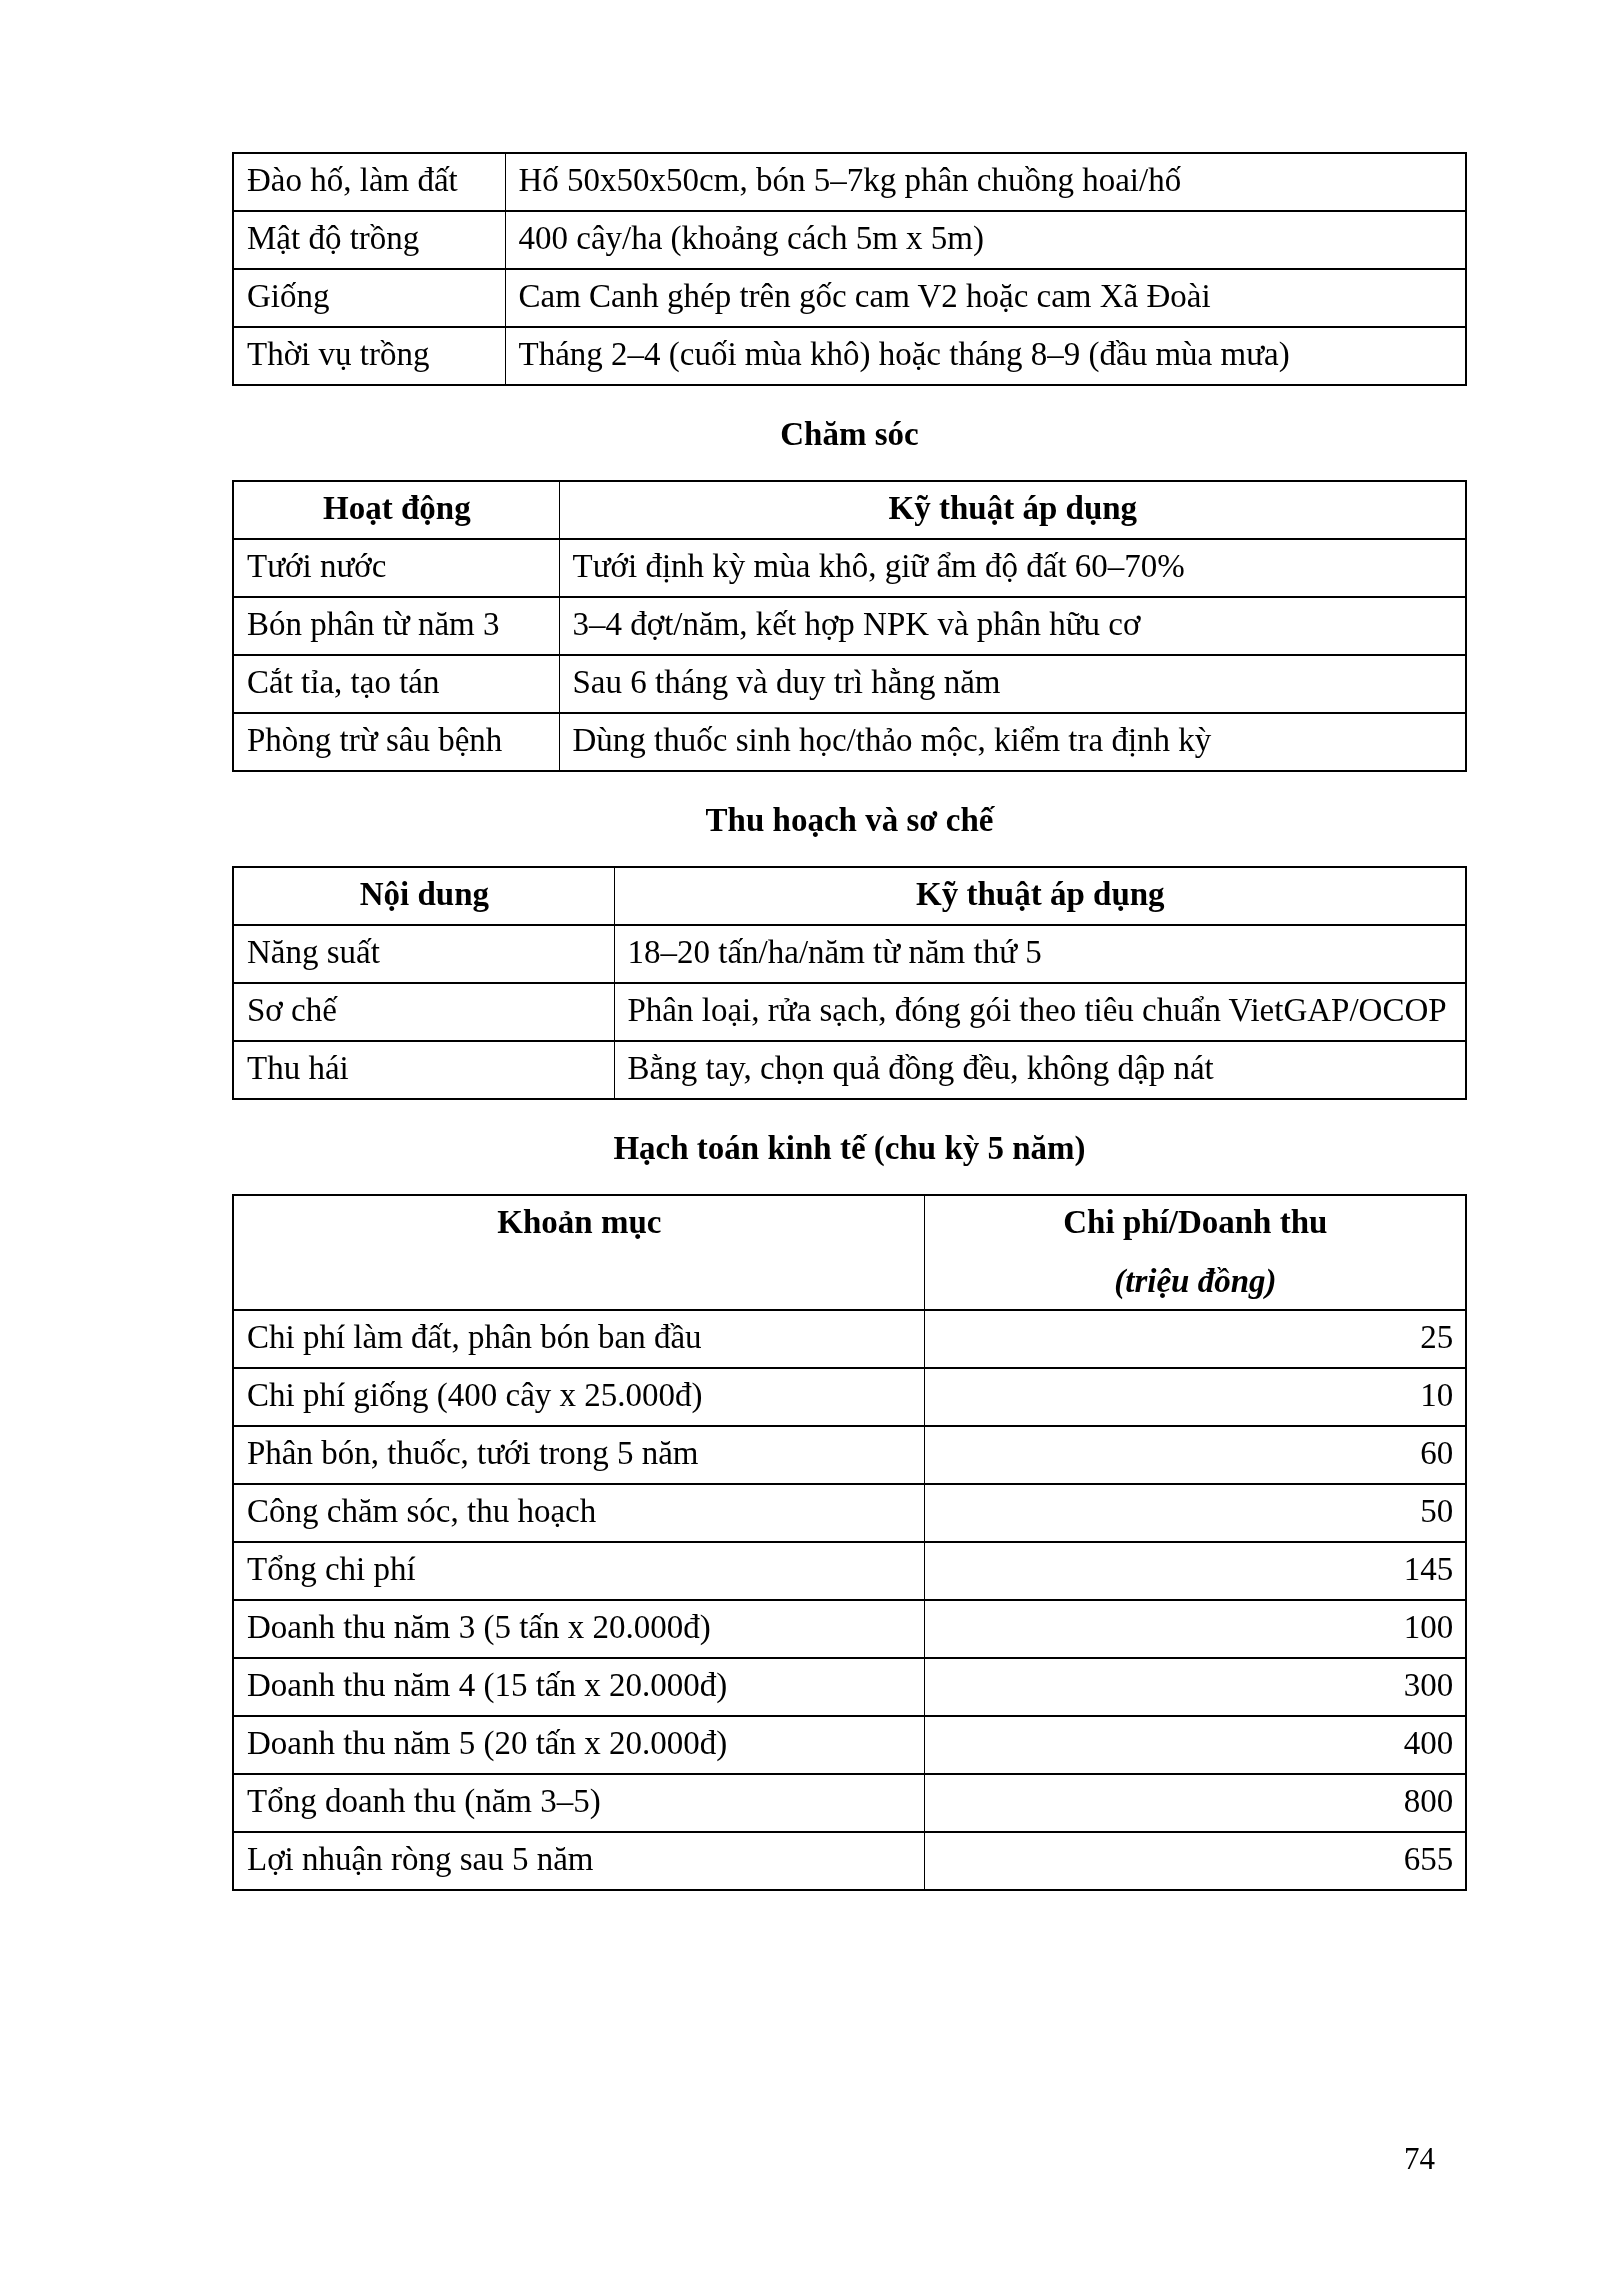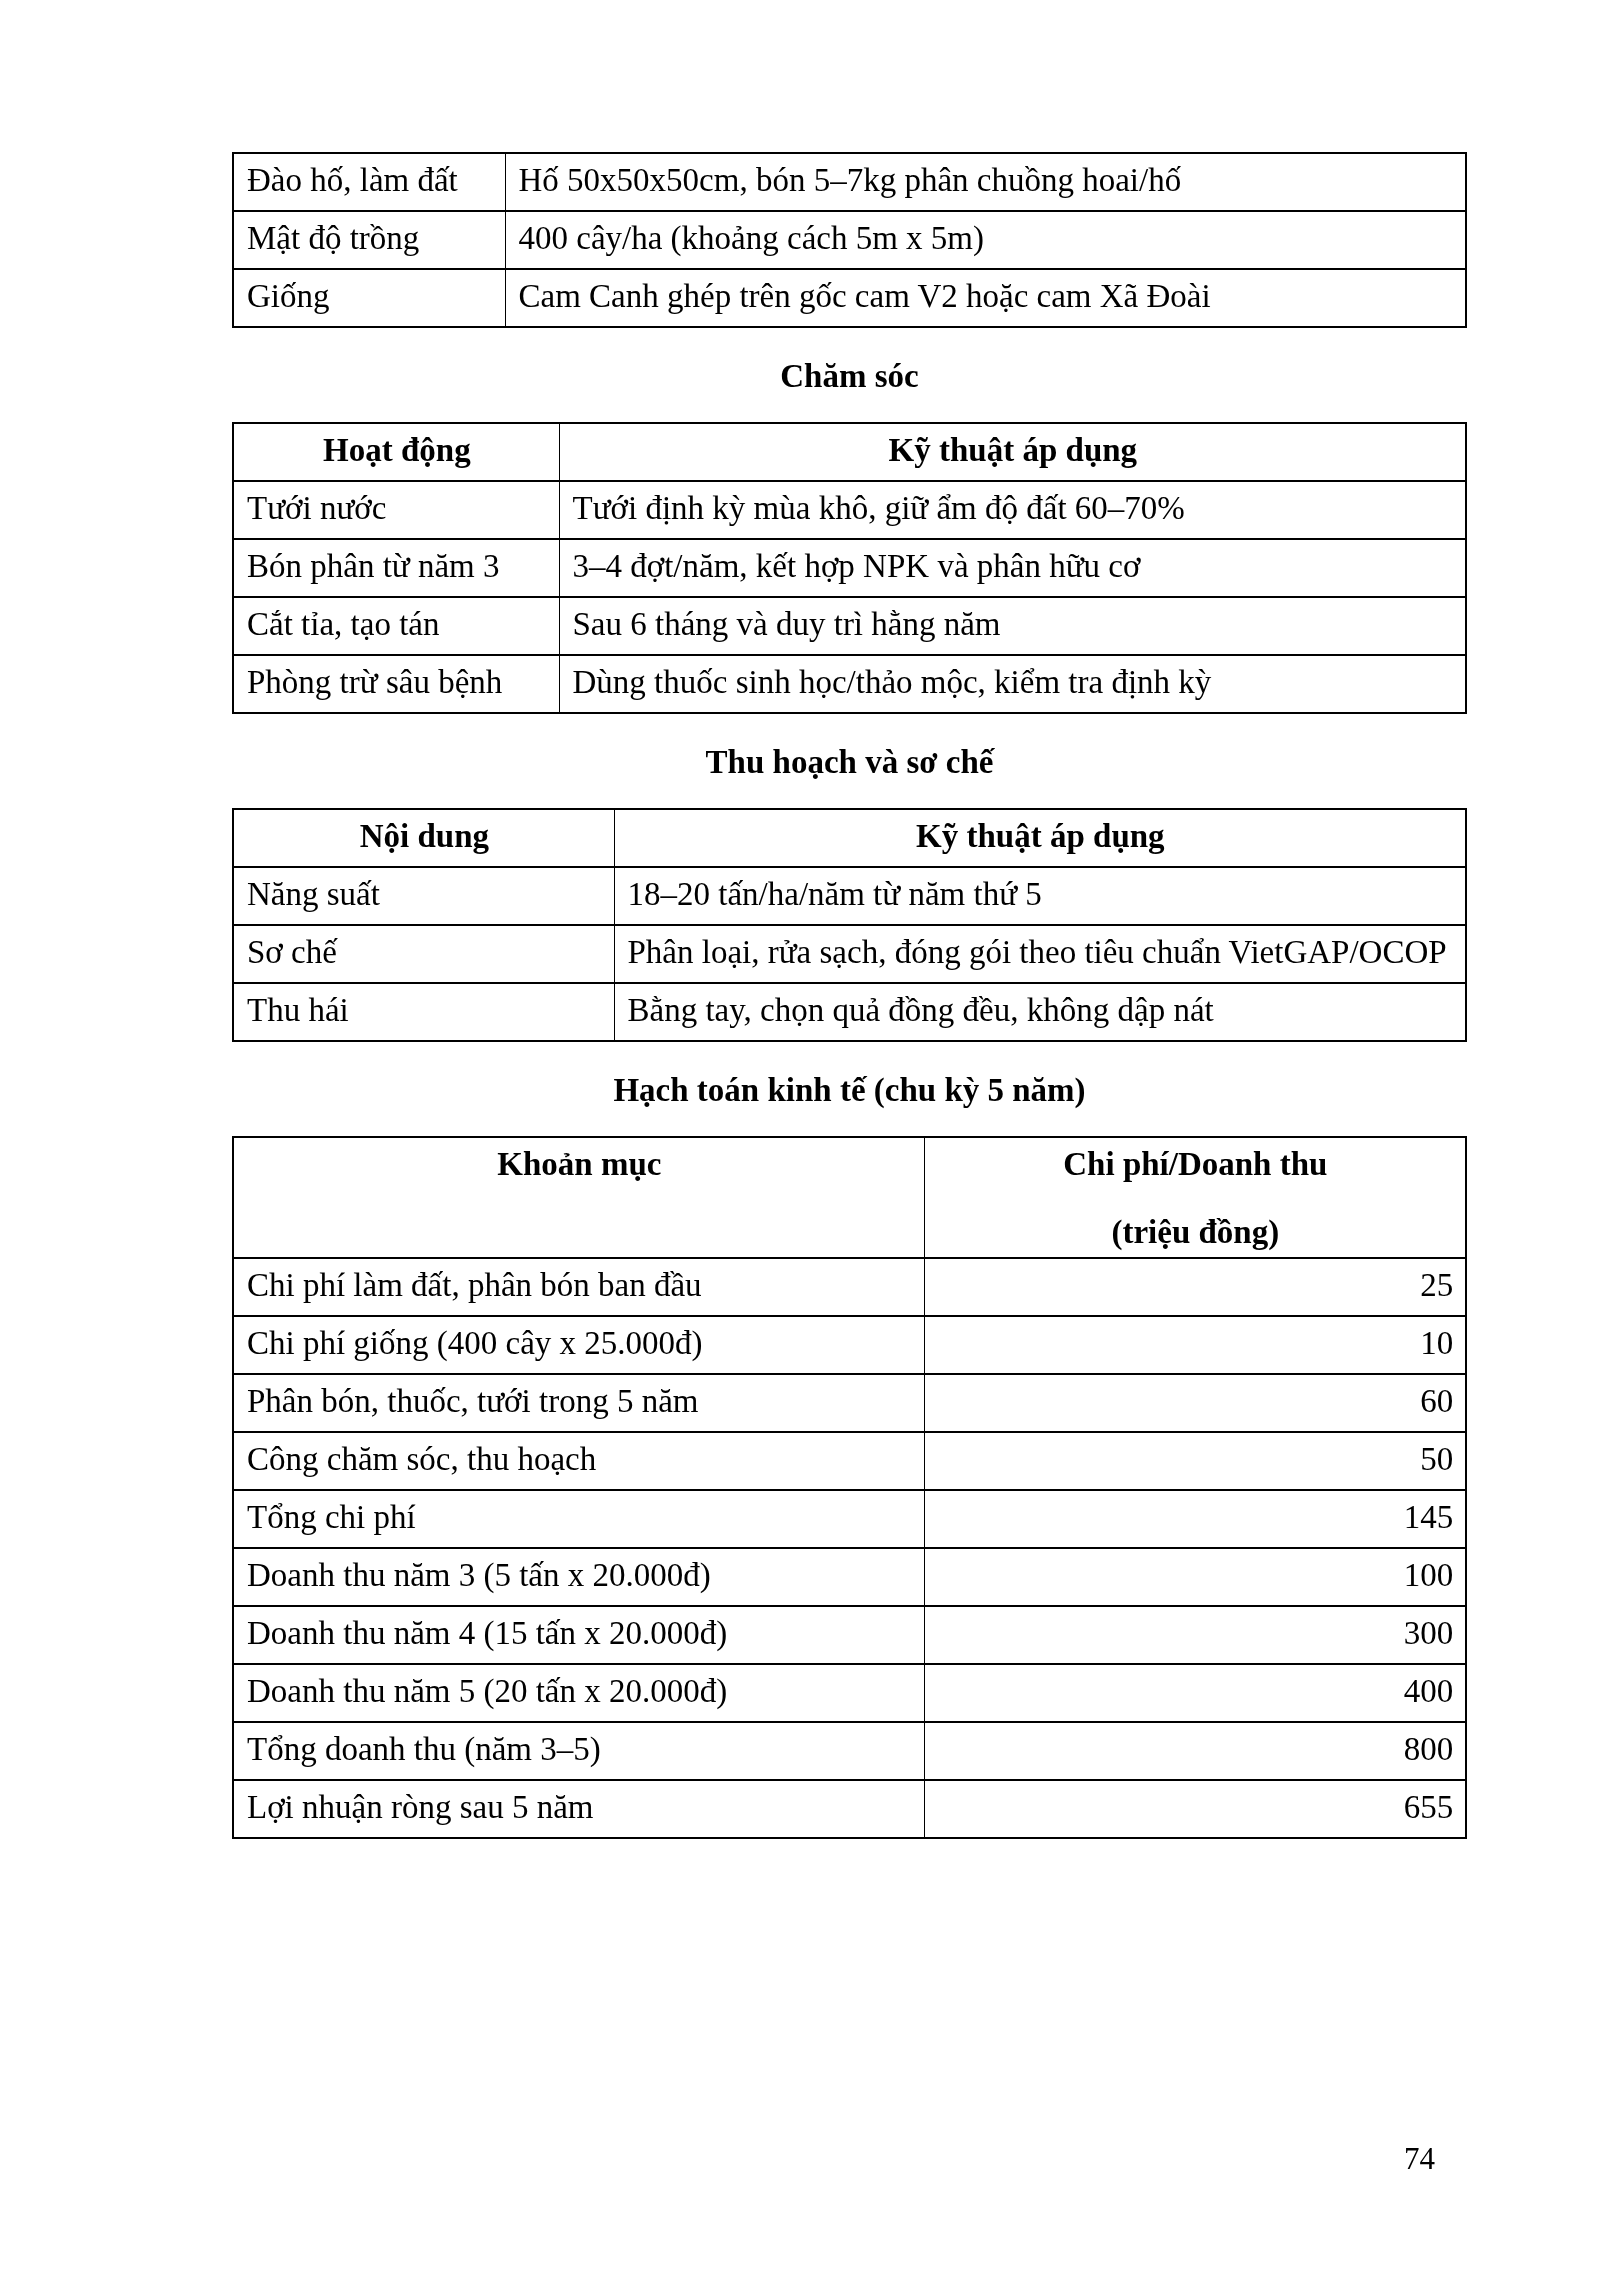--- a/index.html
+++ b/index.html
@@ -57,21 +57,22 @@
   .t-economics td.num {
     text-align: right;
   }
   .section-title {
     text-align: center;
     font-weight: bold;
     margin: 30px 0 26px 0;
     line-height: 1.15;
   }
   .header-line2 {
-    margin-top: 30px;
+    margin-top: 21px;
+    font-style: italic;
   }
   .page-number {
     position: absolute;
     left: 1404px;
     top: 2141px;
     font-size: 31px;
   }
 </style>
 </head>
 <body>
@@ -89,20 +90,24 @@
           <td>Đào hố, làm đất</td>
           <td>Hố 50x50x50cm, bón 5–7kg phân chuồng hoai/hố</td>
         </tr>
         <tr>
           <td>Mật độ trồng</td>
           <td>400 cây/ha (khoảng cách 5m x 5m)</td>
         </tr>
         <tr>
           <td>Giống</td>
           <td>Cam Canh ghép trên gốc cam V2 hoặc cam Xã Đoài</td>
+        </tr>
+        <tr>
+          <td>Thời vụ trồng</td>
+          <td>Tháng 2–4 (cuối mùa khô) hoặc tháng 8–9 (đầu mùa mưa)</td>
         </tr>
       </tbody>
     </table>
 
     <div class="section-title">Chăm sóc</div>
     <table class="doc-table t-care">
       <colgroup>
           <col class="c1">
           <col class="c2">
         </colgroup>

